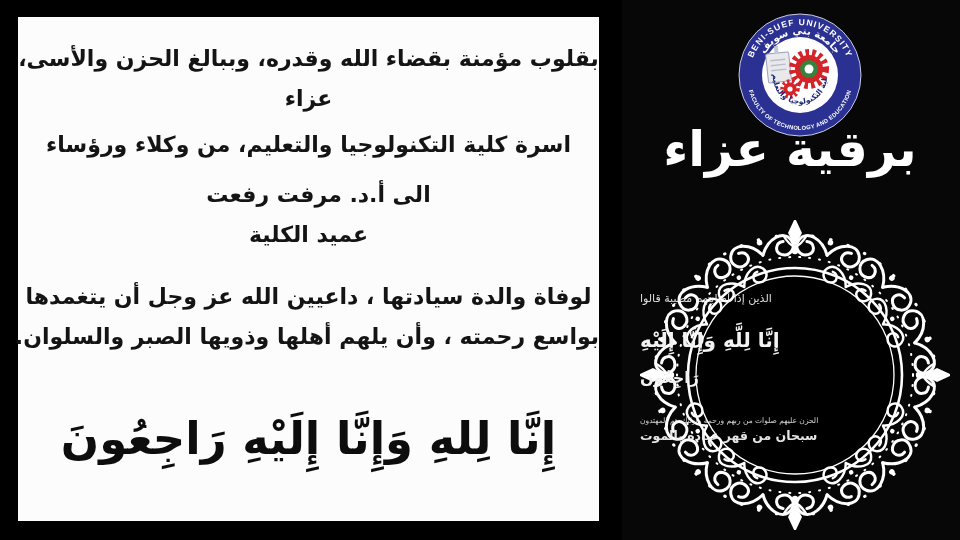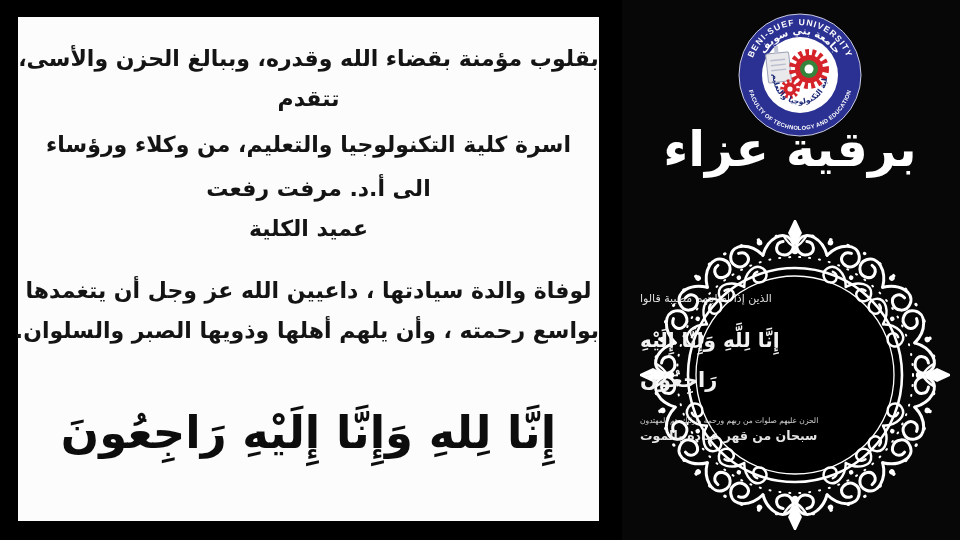--- a/index.html
+++ b/index.html
@@ -11,21 +11,21 @@
   .card{
     position:absolute;left:18px;top:17px;width:581px;height:504px;
     background:#fcfcfc;direction:rtl;text-align:center;color:#141414;
   }
   .card .l{
     font-size:22px;font-weight:bold;line-height:40px;white-space:nowrap;
     letter-spacing:0;
   }
   .card .l1{margin-top:22px;}
   .card .l3{margin-top:6px;}
-  .card .l5{margin-top:4px;padding-left:20px;}
+  .card .l5{margin-top:10px;padding-left:20px;}
   .card .l7{margin-top:22px;}
   .card .callig{
     margin-top:26px;height:112px;line-height:112px;
     font-size:45px;font-weight:bold;color:#0d0d0d;white-space:nowrap;
   }
   
   .right-panel{
     position:absolute;left:620px;top:0;width:340px;height:540px;
     background:#070707;border-left:2px solid #000;box-sizing:border-box;
   }
@@ -36,32 +36,32 @@
     font-size:49px;direction:rtl;white-space:nowrap;
   }
   .medallion{position:absolute;left:640px;top:220px;width:310px;height:310px;}
   .medallion svg{position:absolute;left:0;top:0;}
   .med-text{
     position:absolute;left:0;width:100%;text-align:left;color:#f2f2f2;
     direction:rtl;white-space:nowrap;
   }
   .m-intro{top:72px;font-size:11px;opacity:.9;}
   .m-main1{top:108px;font-size:20px;font-weight:bold;}
-  .m-main2{top:148px;font-size:21px;font-weight:bold;}
+  .m-main2{top:148px;font-size:16px;font-weight:bold;}
   .m-cont{top:196px;font-size:7.5px;opacity:.85;}
   .m-foot{top:208px;font-size:12.5px;font-weight:bold;opacity:.95;}
 </style>
 </head>
 <body>
 
 <div class="stage">
 
   <div class="card">
     <div class="l l1">بقلوب مؤمنة بقضاء الله وقدره، وببالغ الحزن والأسى،</div>
-    <div class="l l2">تتقدم</div>
+    <div class="l l2">عزاء</div>
     <div class="l l3">اسرة كلية التكنولوجيا والتعليم، من وكلاء ورؤساء</div>
     <div class="l l5">الى أ.د. مرفت رفعت</div>
     <div class="l l6">عميد الكلية</div>
     <div class="l l7">لوفاة والدة سيادتها ، داعيين الله عز وجل أن يتغمدها</div>
     <div class="l l8">بواسع رحمته ، وأن يلهم أهلها وذويها الصبر والسلوان.</div>
     <div class="callig">إِنَّا لِلهِ وَإِنَّا إِلَيْهِ رَاجِعُونَ</div>
   </div>
 
   <div class="right-panel"></div>
 

